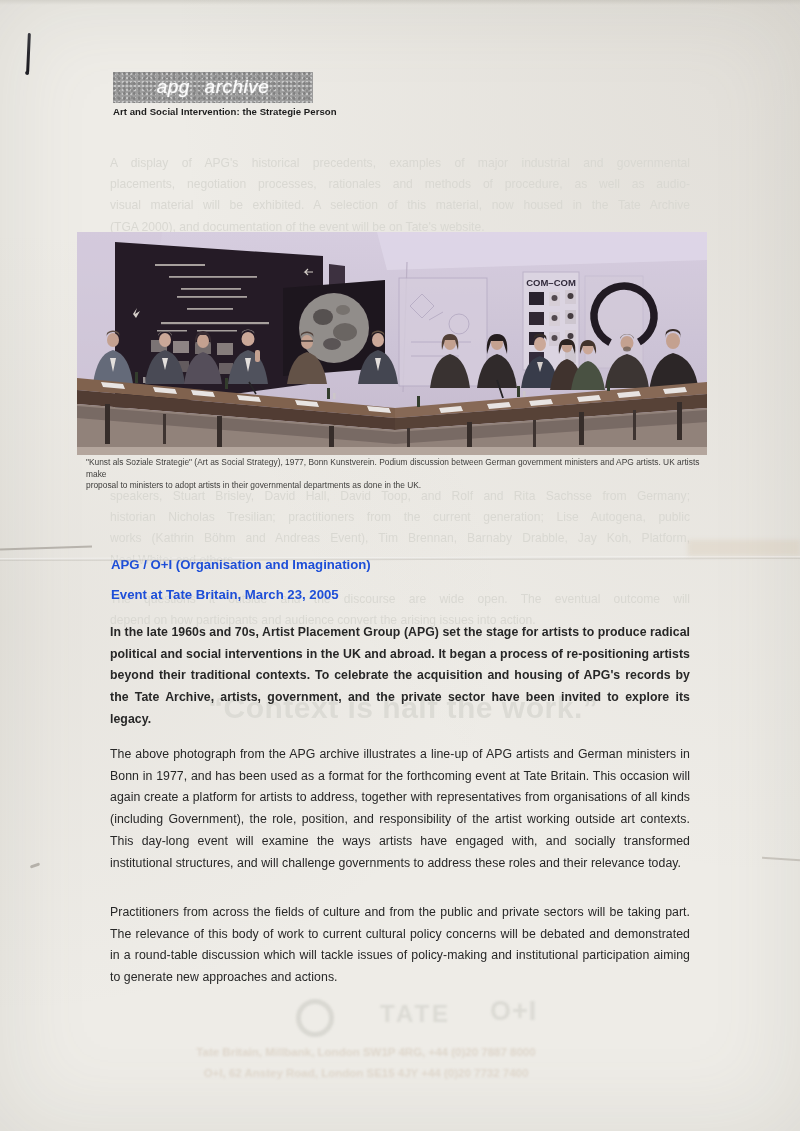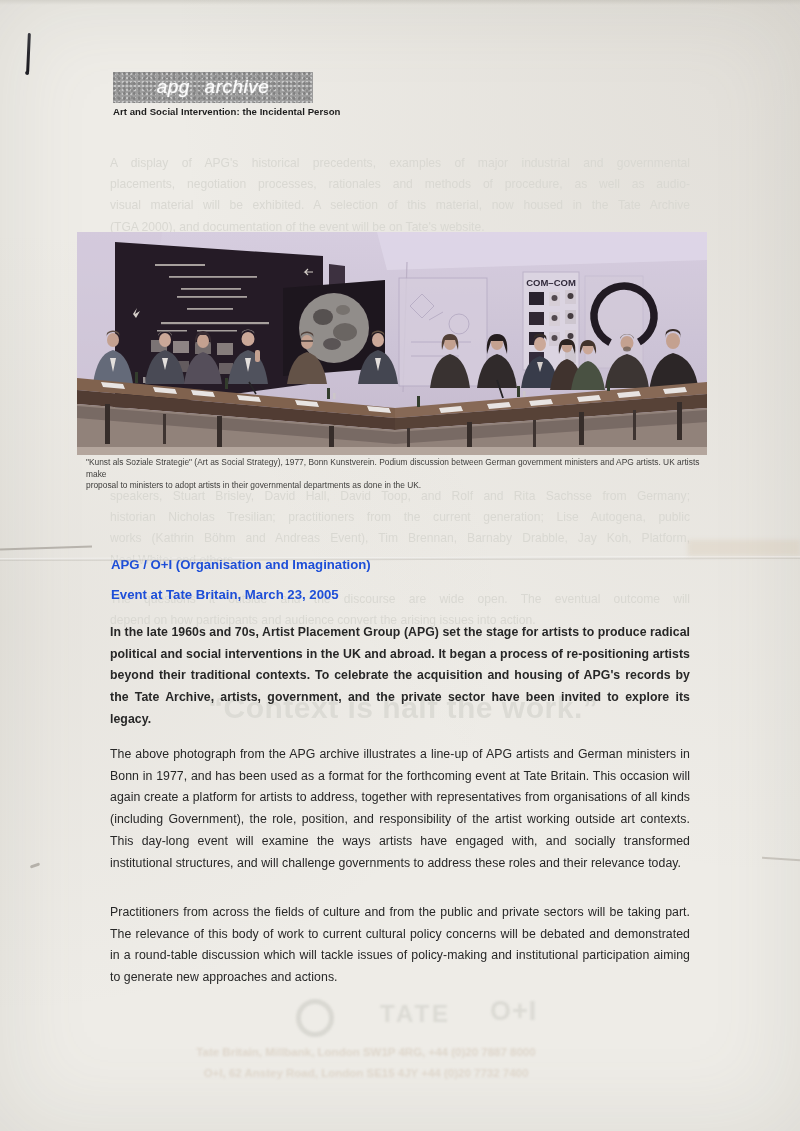--- a/index.html
+++ b/index.html
@@ -88,21 +88,21 @@
 <body>
 
 <div class="page">
   <div class="shade"></div>
 
   <div class="pen-mark"></div>
 
   <div class="logo-block">
     <span class="logo-title">apg archive</span>
   </div>
-  <div class="logo-subtitle">Art and Social Intervention: the Incidental Person</div>
+  <div class="logo-subtitle">Art and Social Intervention: the Strategie Person</div>
 
   <div id="ghost-top" class="ghost ghost-para">
     <div class="line stretch">A display of APG's historical precedents, examples of major industrial and governmental</div>
     <div class="line stretch">placements, negotiation processes, rationales and methods of procedure, as well as audio-</div>
     <div class="line stretch">visual material will be exhibited. A selection of this material, now housed in the Tate Archive</div>
     <div class="line">(TGA 2000), and documentation of the event will be on Tate's website.</div>
   </div>
 
   <div class="photo">
     <svg width="630" height="223" viewBox="0 0 630 223">

